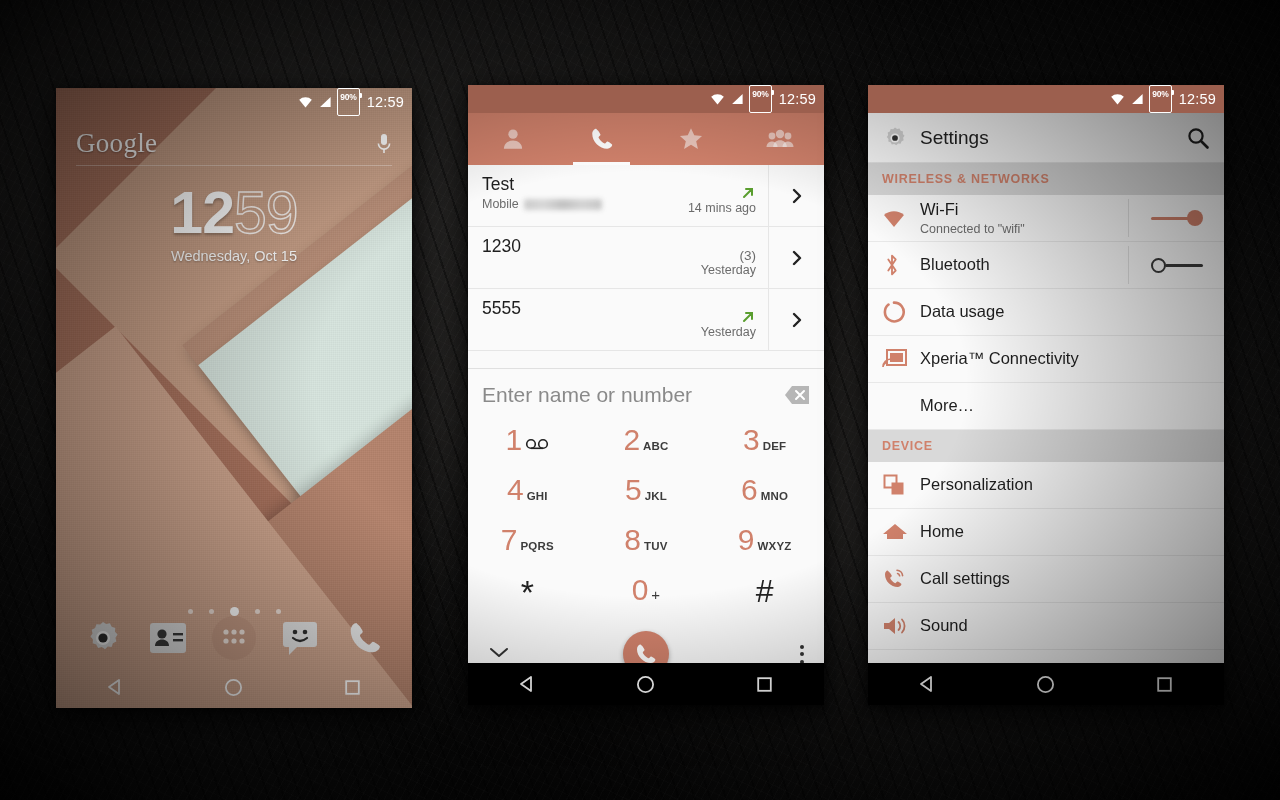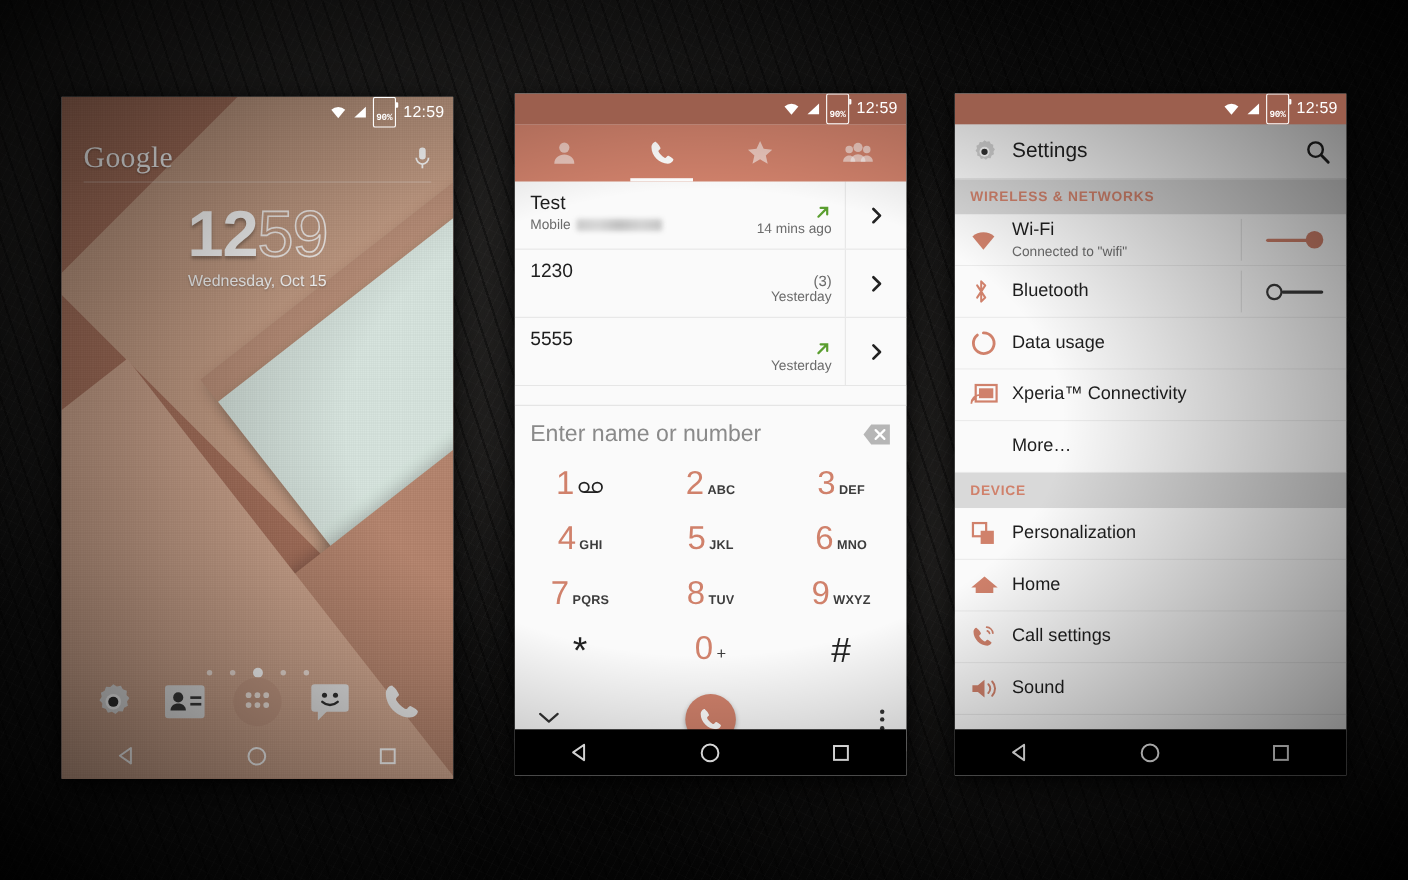--- a/index.html
+++ b/index.html
@@ -47,21 +47,21 @@
 
   .statusbar {
     height: 28px; display: flex; align-items: center; justify-content: flex-end;
     padding: 0 8px; gap: 5px; position: relative; z-index: 6;
   }
   .statusbar.on-wall { background: transparent; }
   .statusbar.on-app  { background: #9c5f4e; }
   .sb-time { color: #fff; font-size: 14.5px; letter-spacing: .2px; margin-left: 2px;}
   .batt {
     border: 1.6px solid #fff; border-radius: 2px; height: 13px; padding: 13px 2px;
-    display: flex; align-items: flex-start; position: relative; font-family: Liberation Mono, monospace;
+    display: flex; align-items: flex-end; position: relative;
   }
   .batt::after {
     content: ""; position: absolute; right: -3px; top: 3.5px;
     width: 2px; height: 5px; background: #fff; border-radius: 0 1px 1px 0;
   }
   .batt span { color: #fff; font-size: 8.5px; font-weight: bold; letter-spacing: -.2px;}
   .wifi-ico { width: 15px; height: 12px; }
   .sig-ico  { width: 14px; height: 12px; }
 
   

